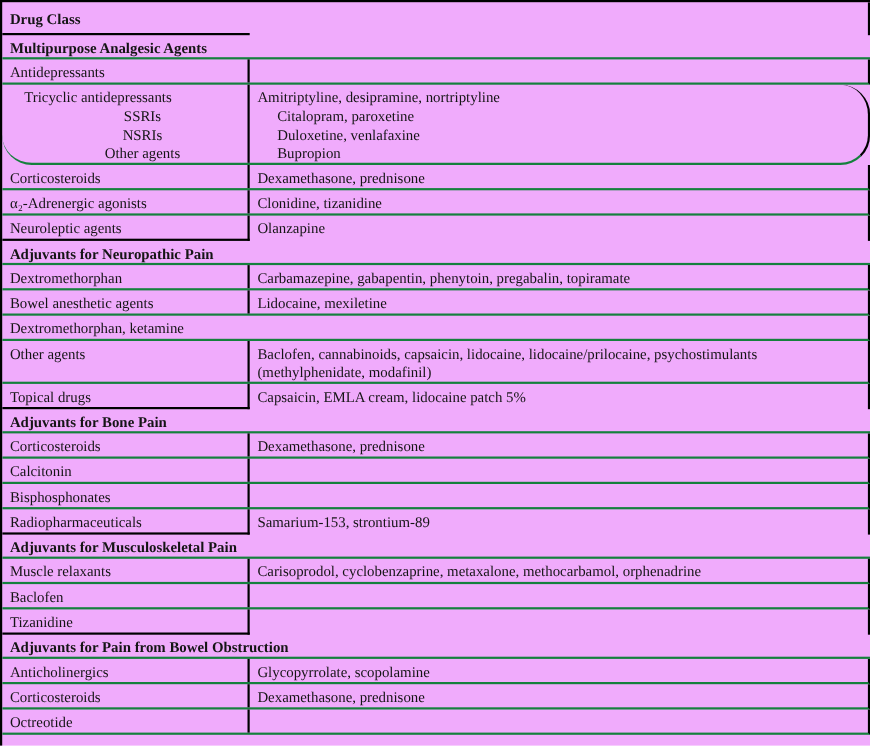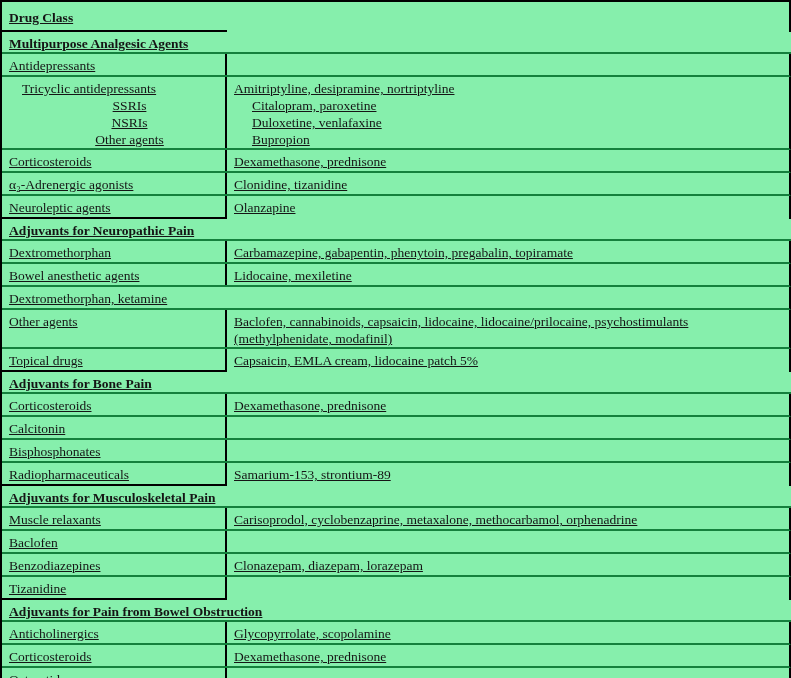--- a/index.html
+++ b/index.html
@@ -7,25 +7,24 @@
   body {
     width: 791px;
     font-family: "Liberation Serif", "DejaVu Serif", serif;
     color: #151515;
   }
   .table {
     width: 791px;
     height: 678px;
     border-top: 2px solid #000;
     border-left: 2px solid #000;
-    background: #86efac;
+    background: #f0abfc;
     overflow: hidden;
     font-size: 13.5px;
     line-height: 17px;
-    text-decoration: underline;
   }
   .row {
     display: flex;
     border-bottom: 2px solid #15803d;
     border-right: 2px solid #000;
     min-height: 23px;
   }
   .cell { padding: 3px 6px 0 7px; }
   .cell.left {
     width: 225px;
@@ -51,21 +50,21 @@
     min-height: 22px;
     border-right: none;
     font-weight: bold;
   }
   .row.section .cell { padding-top: 3px; }
 
   
   .row.pre-section { border-bottom: none; }
   .row.pre-section .cell.left { border-bottom: 2px solid #000; }
 
-  .row.tall { min-height: 73px; }
+  .row.tall { min-height: 73px; border-radius: 27px; }
   .line { min-height: 17px; }
   .ind1 { padding-left: 13px; }
   .ind2 { padding-left: 31px; text-align: center; }
   .exind { padding-left: 18px; }
 </style>
 </head>
 <body>
 
 <div class="table">
 
@@ -170,24 +169,20 @@
   <div class="row">
     <div class="cell left">Muscle relaxants</div>
     <div class="cell right">Carisoprodol, cyclobenzaprine, metaxalone, methocarbamol, orphenadrine</div>
   </div>
 
   <div class="row">
     <div class="cell left">Baclofen</div>
     <div class="cell right"></div>
   </div>
 
-  <div class="row">
-    <div class="cell left">Benzodiazepines</div>
-    <div class="cell right">Clonazepam, diazepam, lorazepam</div>
-  </div>
 
   <div class="row pre-section">
     <div class="cell left">Tizanidine</div>
     <div class="cell right"></div>
   </div>
 
   <div class="row section">
     <div class="cell">Adjuvants for Pain from Bowel Obstruction</div>
   </div>
 

